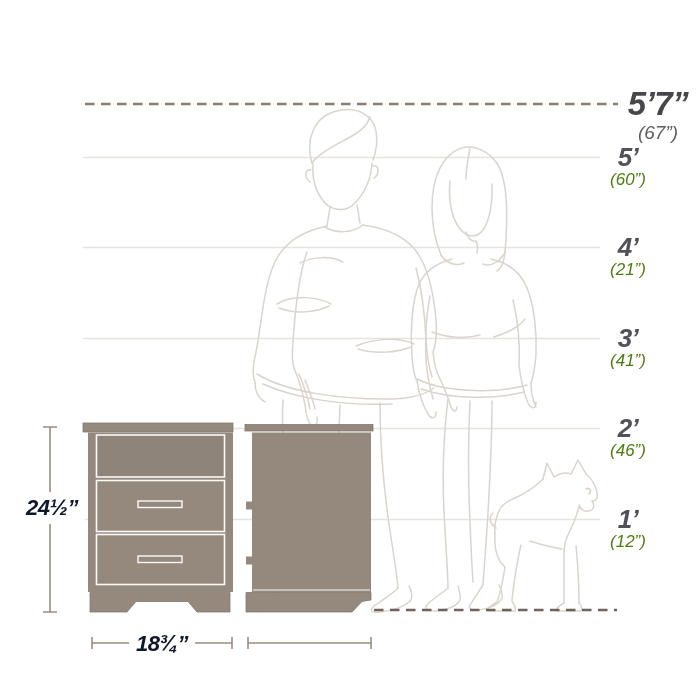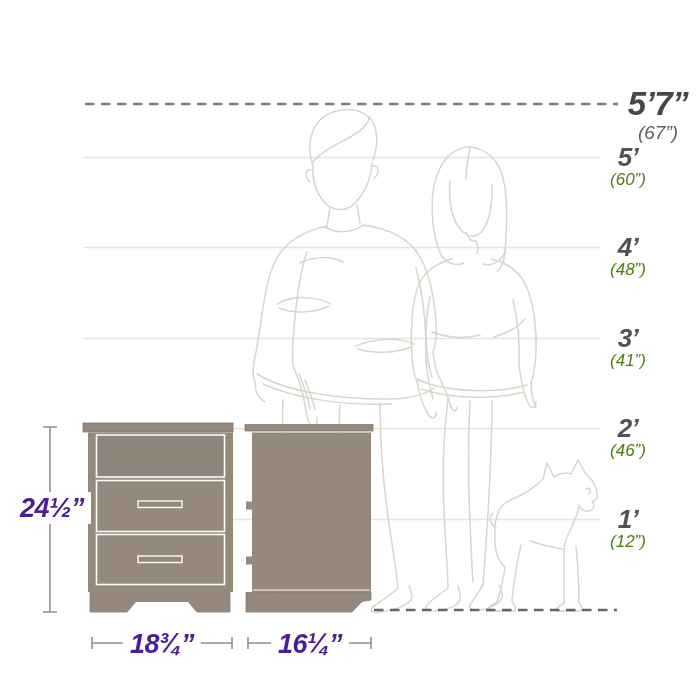--- a/index.html
+++ b/index.html
@@ -13,21 +13,21 @@
     font-weight:700;font-size:26px;line-height:26px;color:#515257;letter-spacing:-0.5px;
   }
   .scale-label .inches{
     font-weight:400;font-size:17px;line-height:20px;color:#4d7c0f;
   }
   .scale-label.primary .feet{font-size:33px;line-height:34px;color:#46474a;}
   .scale-label.primary .inches{font-size:19px;line-height:23px;color:#5d5e61;}
   .dim-label{
     position:absolute;transform:translate(-50%,-50%);
     background:#ffffff;padding:2px 7px;
-    font-weight:700;font-size:27px;line-height:28px;color:#4c1d95;
+    font-weight:700;font-size:22px;line-height:28px;color:#0f172a;
     letter-spacing:-0.5px;white-space:nowrap;
   }
 </style>
 </head>
 <body>
 
 <div id="stage">
 
   <svg id="diagram" width="700" height="700" viewBox="0 0 700 700">
 
@@ -140,32 +140,31 @@
   <div class="scale-label primary" style="left:612px;top:87px;width:92px;">
     <div class="feet">5’7”</div>
     <div class="inches">(67”)</div>
   </div>
   <div class="scale-label" style="left:586px;top:144px;width:84px;">
     <div class="feet">5’</div>
     <div class="inches">(60”)</div>
   </div>
   <div class="scale-label" style="left:586px;top:234px;width:84px;">
     <div class="feet">4’</div>
-    <div class="inches">(48”)</div>
+    <div class="inches">(21”)</div>
   </div>
   <div class="scale-label" style="left:586px;top:325px;width:84px;">
     <div class="feet">3’</div>
     <div class="inches">(41”)</div>
   </div>
   <div class="scale-label" style="left:586px;top:415px;width:84px;">
     <div class="feet">2’</div>
     <div class="inches">(46”)</div>
   </div>
   <div class="scale-label" style="left:586px;top:506px;width:84px;">
     <div class="feet">1’</div>
     <div class="inches">(12”)</div>
   </div>
 
   <div class="dim-label" style="left:52px;top:508px;">24½”</div>
   <div class="dim-label" style="left:162px;top:644px;">18¾”</div>
-  <div class="dim-label" style="left:310px;top:644px;">16¼”</div>
 
 </div>
 
 </body></html>

